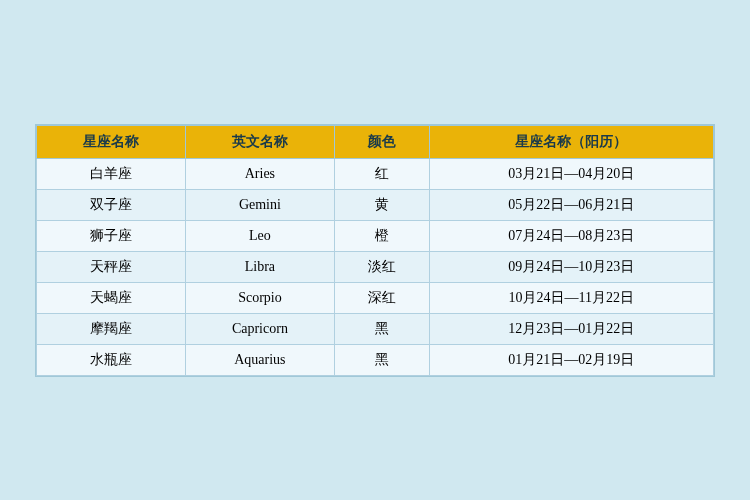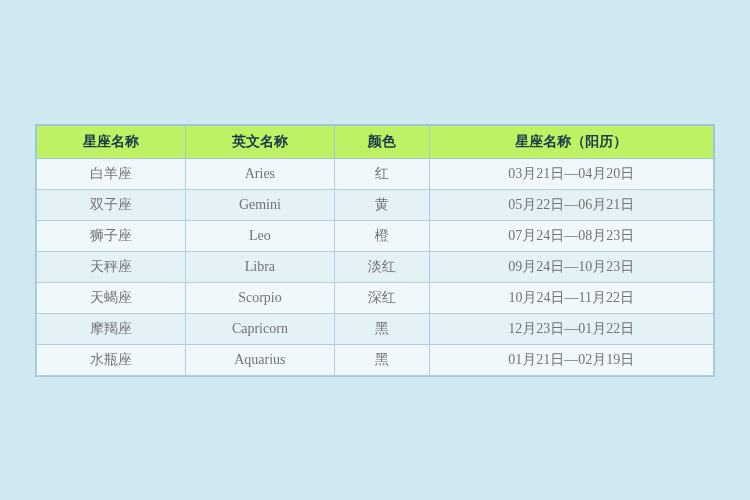--- a/index.html
+++ b/index.html
@@ -20,38 +20,38 @@
     .table-container {
       background-color: #e8f4f8;
       border: 1px solid #a0c8d8;
       width: 680px;
     }
     table {
       width: 100%;
       border-collapse: collapse;
     }
     thead tr th {
-      background-color: #bef264;
+      background-color: #eab308;
       border: 1px solid #a0c8d8;
       padding: 7px 10px;
       text-align: center;
       font-weight: bold;
       color: #1a3a4a;
     }
     tbody tr {
       background-color: #f0f8fc;
     }
     tbody tr:nth-child(even) {
       background-color: #e4f2f8;
     }
     tbody tr td {
       border: 1px solid #b0d0e0;
       padding: 6px 10px;
       text-align: center;
-      color: #737373;
+      color: #000000;
     }
   </style>
 </head>
 <body>
 
 <div class="table-container">
   <table>
     <thead>
       <tr>
         <th>星座名称</th>

